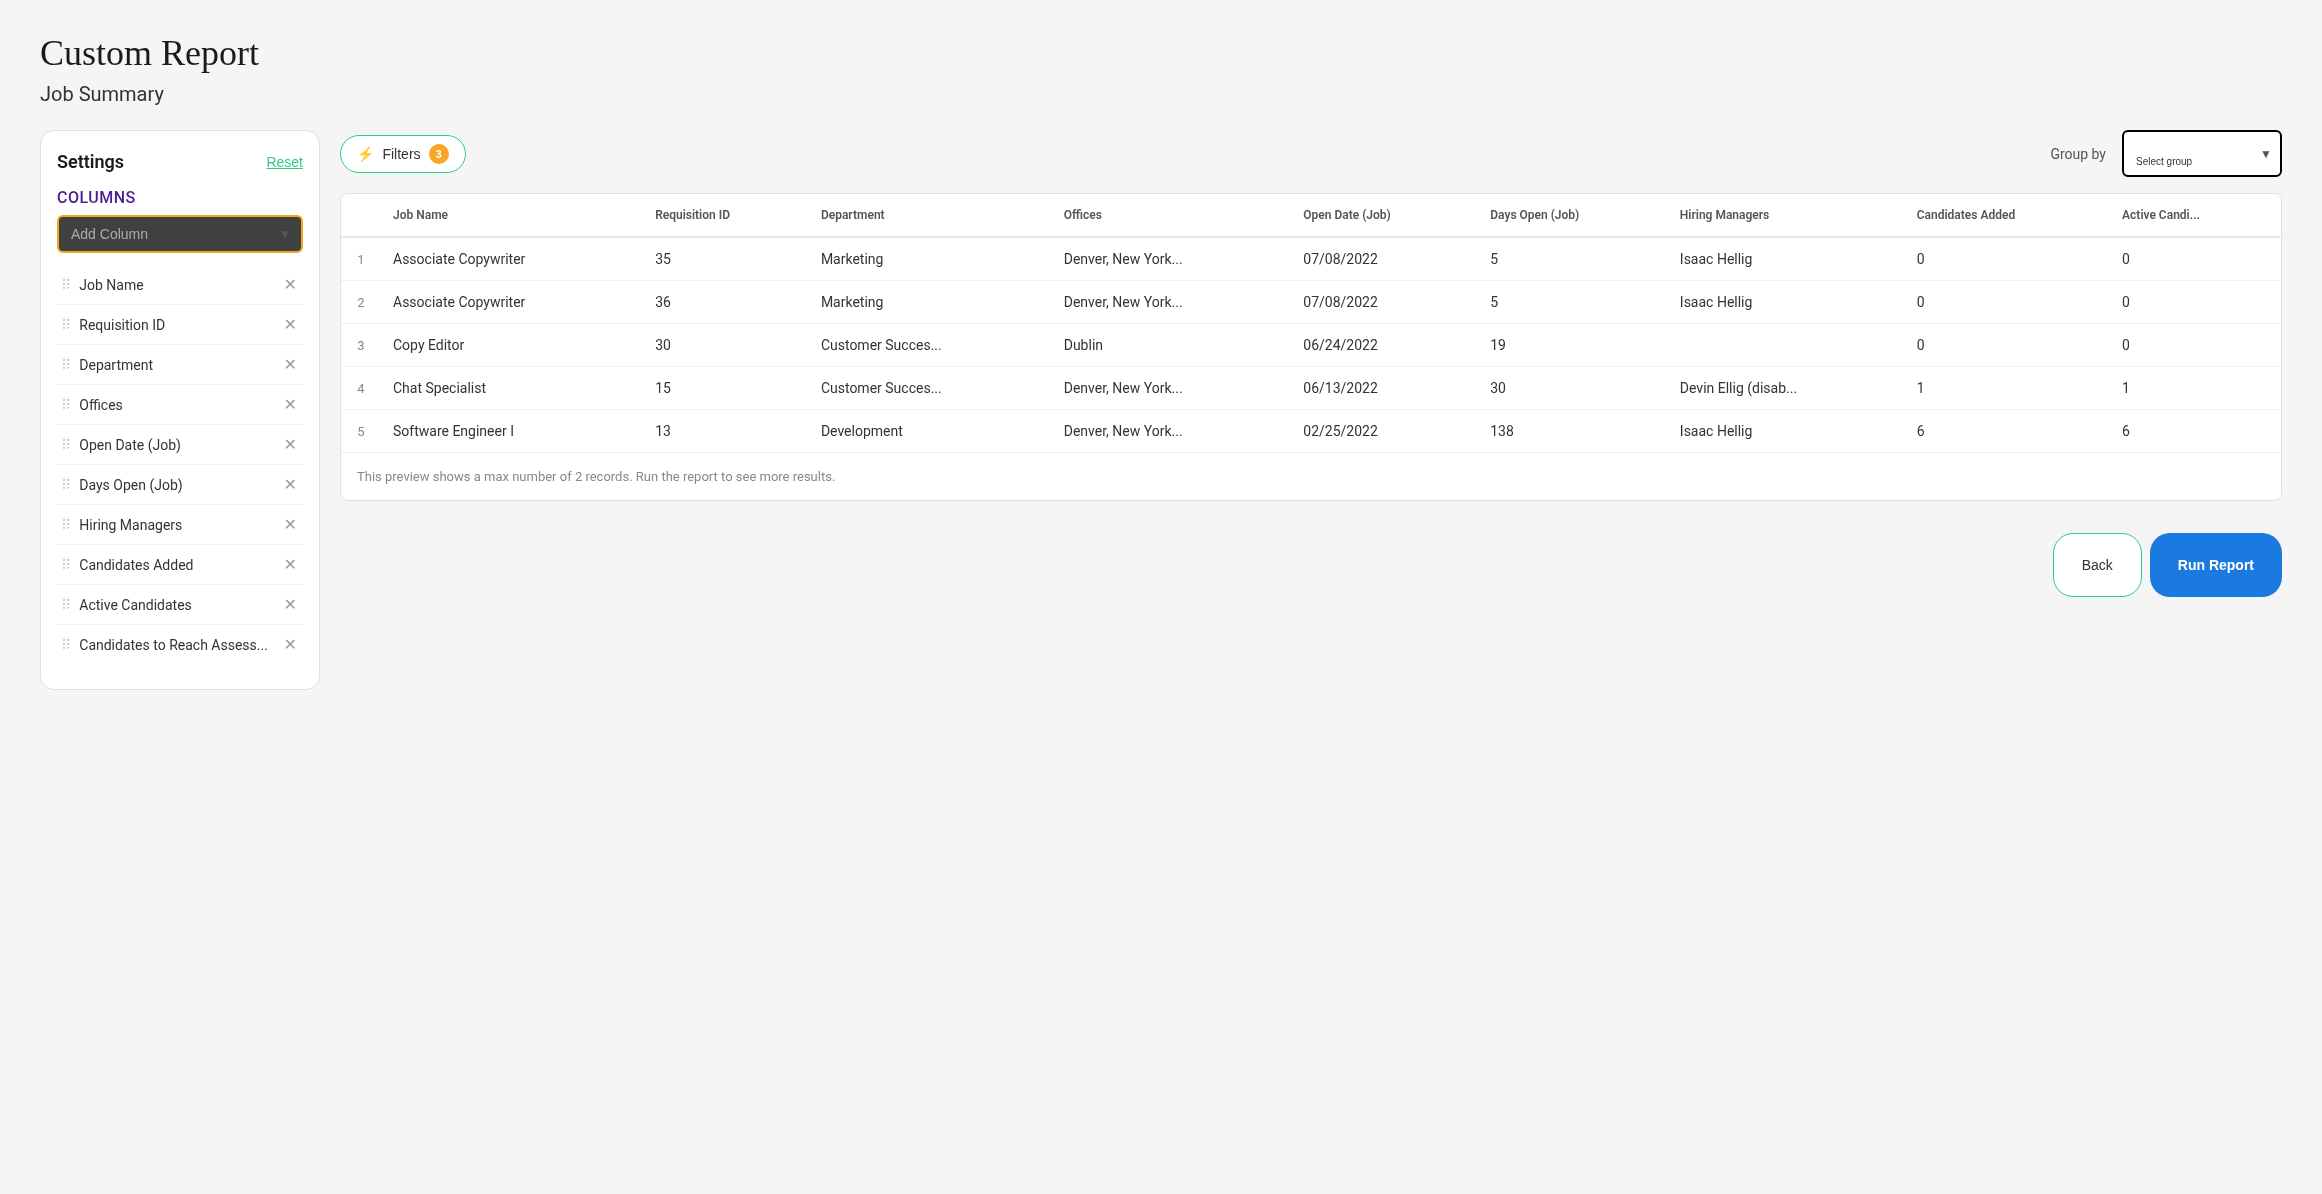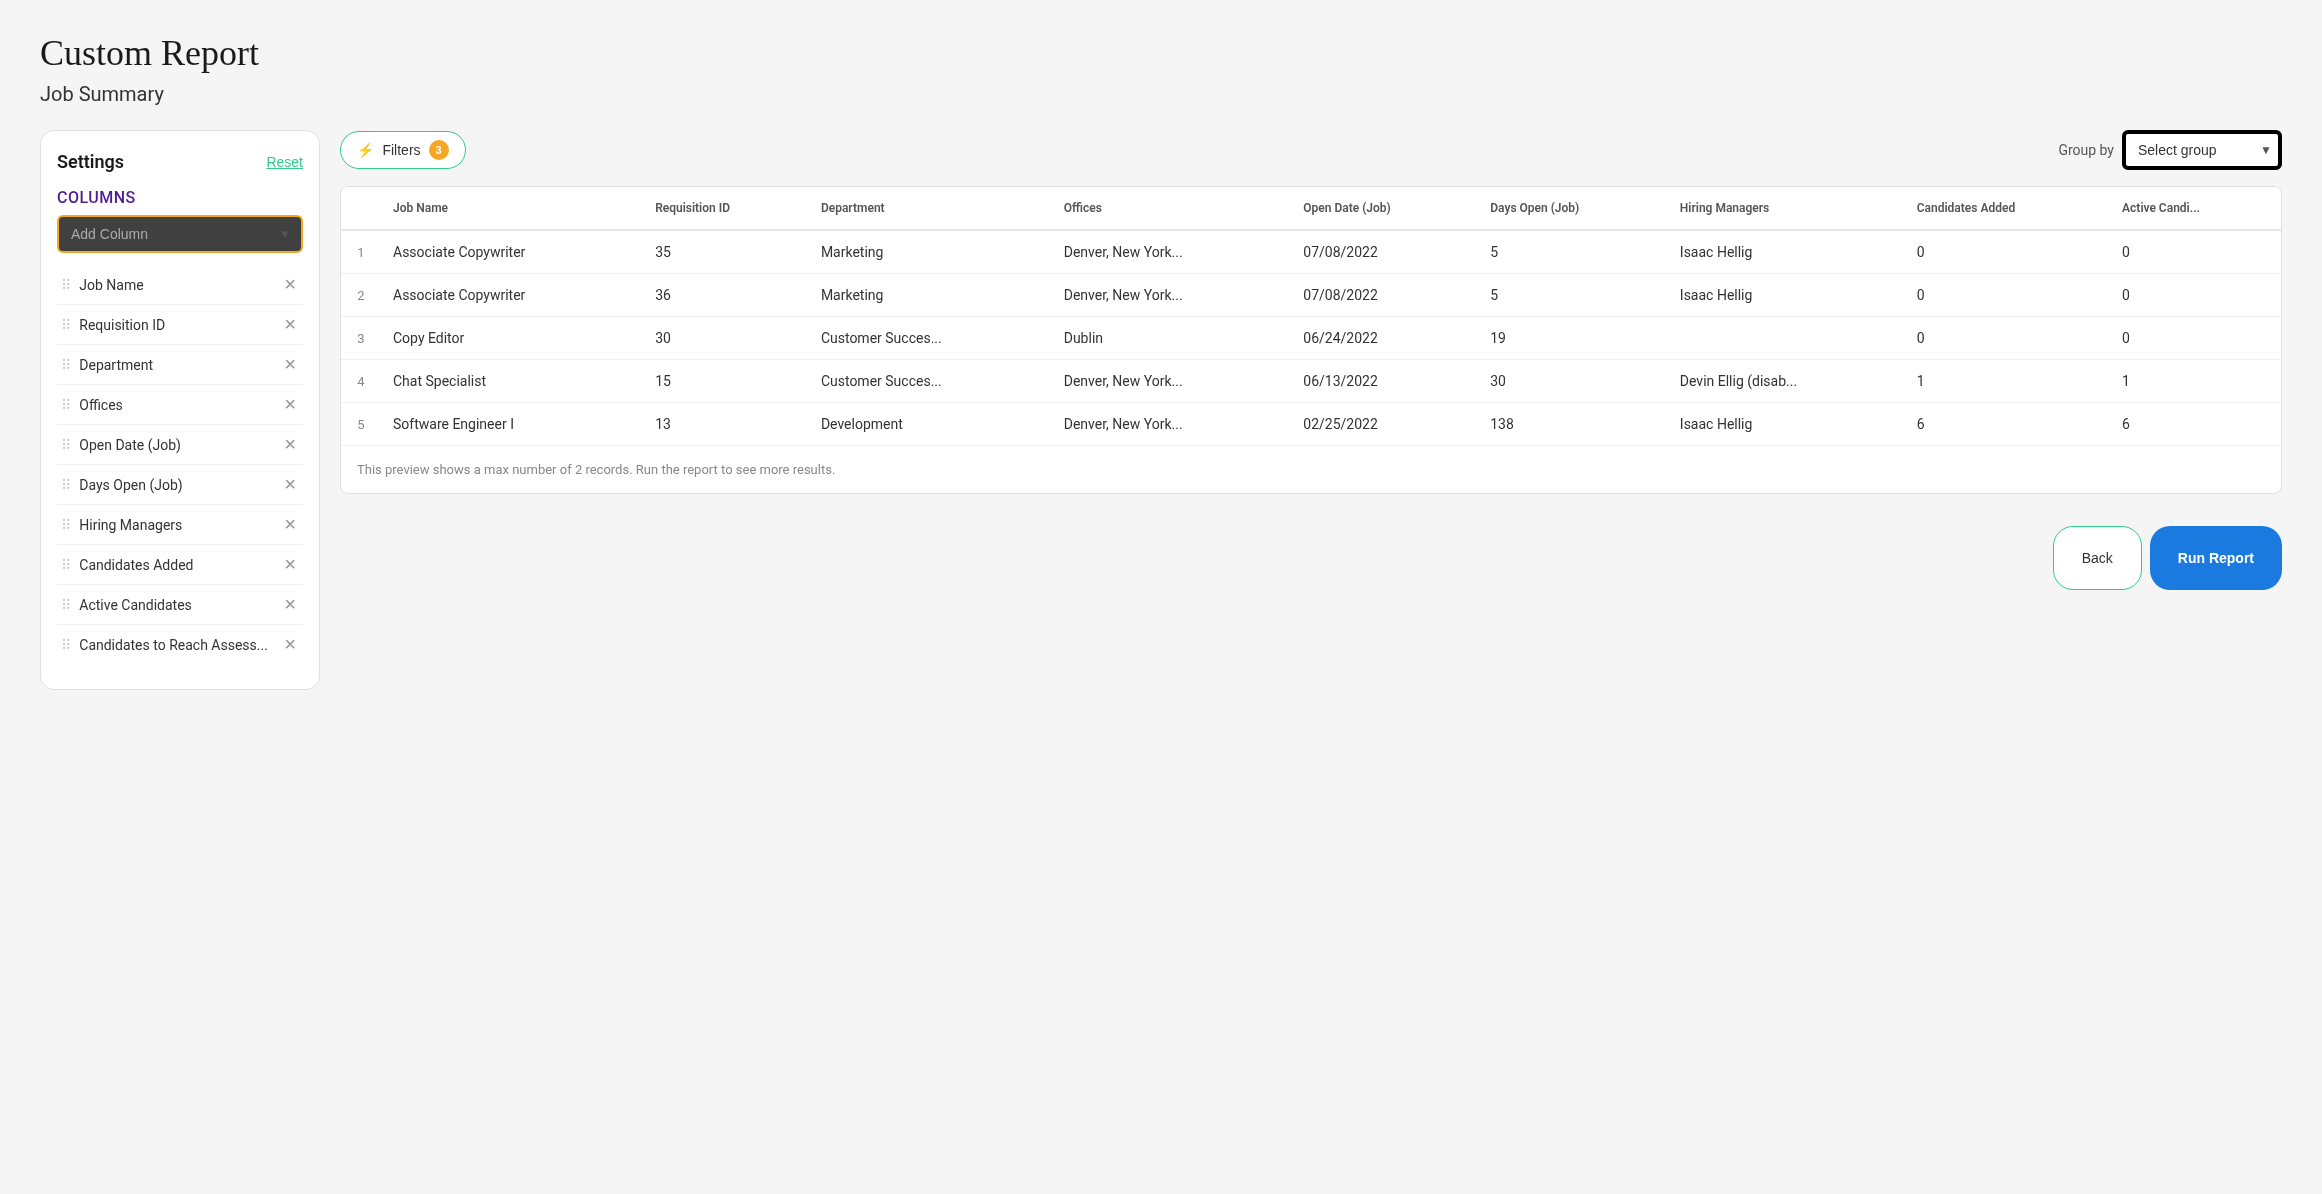--- a/index.html
+++ b/index.html
@@ -158,34 +158,34 @@
       height: 20px;
       font-size: 11px;
       font-weight: 700;
       display: flex;
       align-items: center;
       justify-content: center;
     }
     .group-by {
       display: flex;
       align-items: center;
-      gap: 8px;
+      gap: 16px;
       font-size: 14px;
       color: #555;
     }
     .group-by-select {
       position: relative;
       display: flex;
       align-items: center;
     }
     .group-by-select select {
-      padding: 8px 32px 8px 12px;
-      border: 4px solid #000000;
+      padding: 24px 32px 8px 12px;
+      border: 2px solid #000000;
       border-radius: 6px;
-      font-size: 14px;
+      font-size: 10px;
       color: #333;
       background: #fff;
       appearance: none;
       cursor: pointer;
       min-width: 160px;
     }
     .group-by-select .chevron {
       position: absolute;
       right: 10px;
       pointer-events: none;

